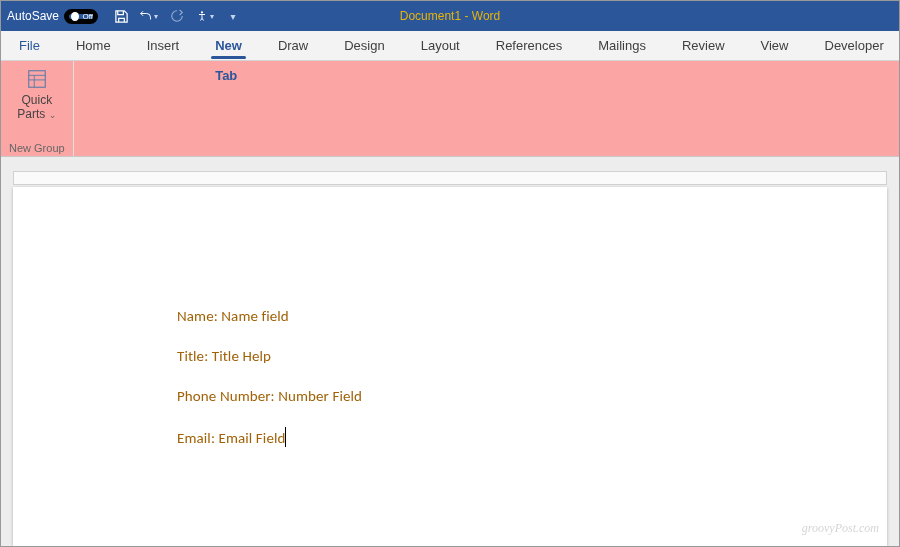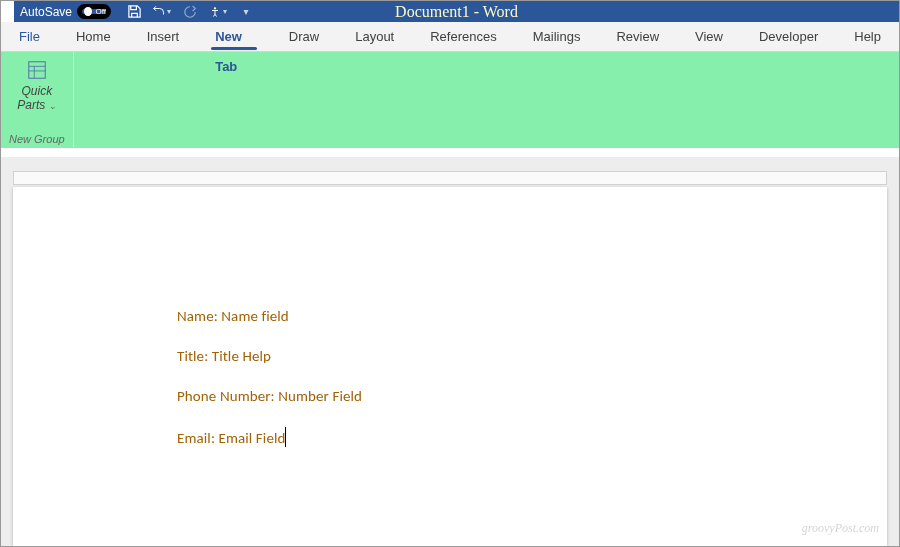--- a/index.html
+++ b/index.html
@@ -7,28 +7,27 @@
   font-family: "Segoe UI", Arial, sans-serif;
   font-size: 12px;
   background: #fff;
   width: 900px;
   height: 547px;
   overflow: hidden;
   position: relative;
   border: 1px solid #999;
 }
 .titlebar {
-  height: 21px;
+  height: 30px;
   background: #2b579a;
   color: #fff;
   display: flex;
   align-items: center;
   padding: 7px 6px;
   position: relative;
-  margin-left: 13px;
 }
 .autosave {
   display: flex;
   align-items: center;
   gap: 5px;
   font-size: 12px;
 }
 .toggle {
   width: 34px;
   height: 15px;
@@ -63,23 +62,22 @@
   align-items: center;
   justify-content: center;
   color: #fff;
   cursor: pointer;
 }
 .qat-btn svg { display: block; }
 .title-center {
   position: absolute;
   left: 50%;
   transform: translateX(-50%);
-  font-size: 16px;
-  color: #fef9c3;
-  font-family: Liberation Serif, serif;
+  font-size: 12px;
+  color: #eab308;
 }
 .ribbon-tabs {
   height: 30px;
   background: #f3f3f3;
   border-bottom: 1px solid #d4d4d4;
   display: flex;
   align-items: center;
   padding: 0 4px;
   gap: 8px;
 }
@@ -105,25 +103,24 @@
   position: absolute;
   bottom: 2px;
   left: 10px;
   right: 10px;
   height: 3px;
   background: #2b579a;
   border-radius: 2px;
 }
 .ribbon-body {
   height: 96px;
-  background: #86efac;
+  background: #fca5a5;
   border-bottom: 1px solid #c8c8c8;
   display: flex;
   align-items: stretch;
-  font-style: italic;
 }
 .ribbon-group {
   padding: 4px 8px 0 8px;
   text-align: center;
   border-right: 1px solid #e1e1e1;
   display: flex;
   flex-direction: column;
   justify-content: space-between;
 }
 .group-btn {
@@ -247,20 +244,21 @@
   </div>
   <div class="title-center">Document1  -  Word</div>
 </div>
 
 <div class="ribbon-tabs">
   <div class="tab file">File</div>
   <div class="tab">Home</div>
   <div class="tab">Insert</div>
   <div class="tab active">New Tab</div>
   <div class="tab">Draw</div>
+  <div class="tab">Design</div>
   <div class="tab">Layout</div>
   <div class="tab">References</div>
   <div class="tab">Mailings</div>
   <div class="tab">Review</div>
   <div class="tab">View</div>
   <div class="tab">Developer</div>
   <div class="tab">Help</div>
 </div>
 
 <div class="ribbon-body">

